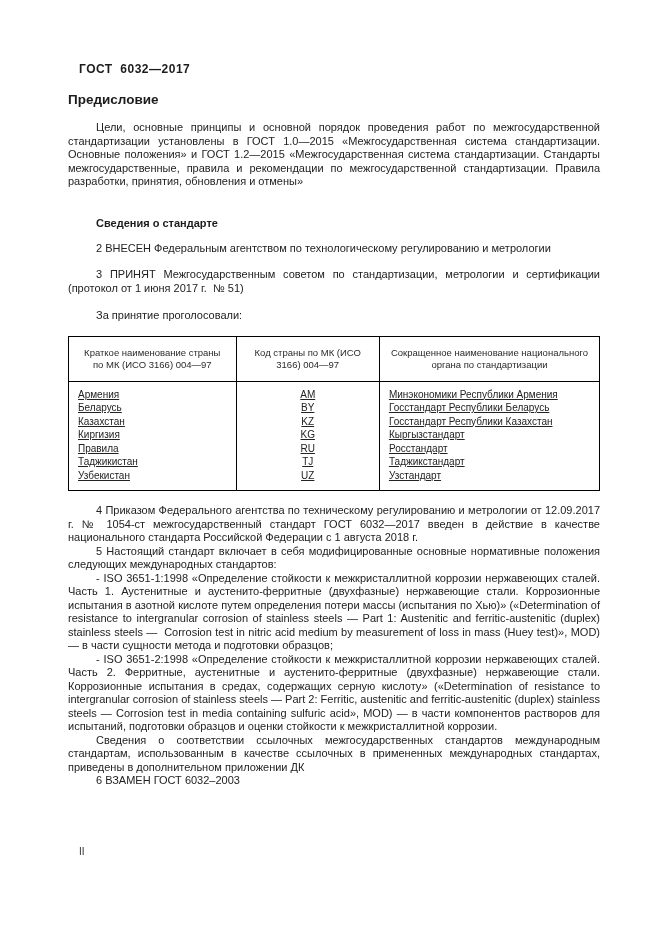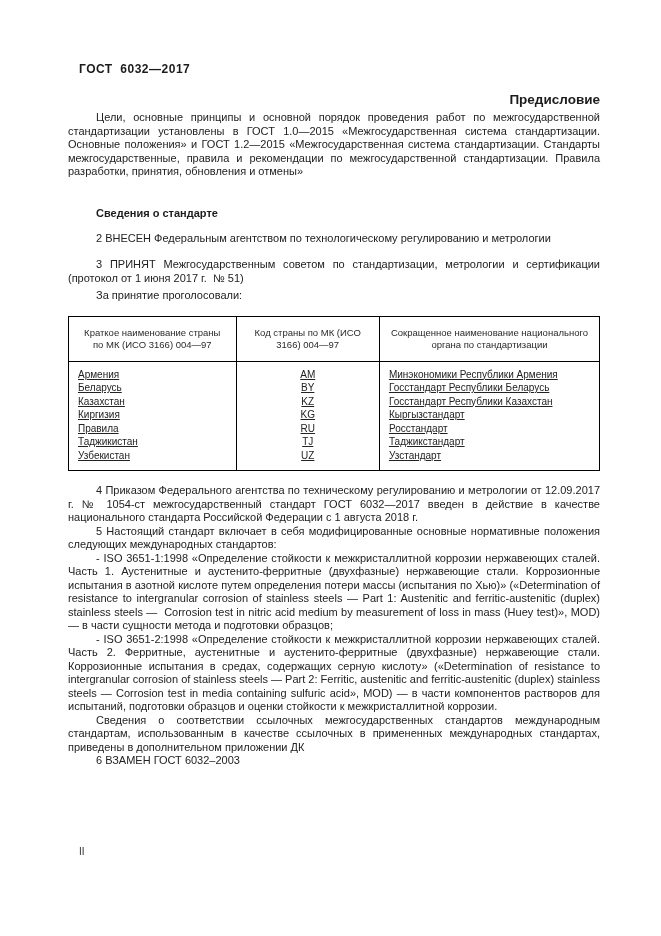--- a/index.html
+++ b/index.html
@@ -26,32 +26,32 @@
   .designation {
     font-size: 12px;
     font-weight: bold;
     letter-spacing: 0.5px;
     margin: 0 0 0 11px;
     color: #1c1c1c;
   }
   .doc-title {
     font-size: 13.5px;
     font-weight: bold;
-    text-align: right;
+    text-align: left;
     margin: 16px 0 0 0;
     color: #1c1c1c;
   }
   p.body-text {
     font-size: 11px;
     line-height: 13.5px;
     text-align: justify;
     text-indent: 28px;
     margin: 0;
   }
-  p.mt-par    { margin-top: 4px; }
+  p.mt-par    { margin-top: 14px; }
   p.mt-item   { margin-top: 13px; }
   .section-heading {
     font-size: 11px;
     font-weight: bold;
     text-indent: 28px;
     margin: 28px 0 0 0;
     color: #1c1c1c;
   }
   .vote-table {
     width: 100%;

